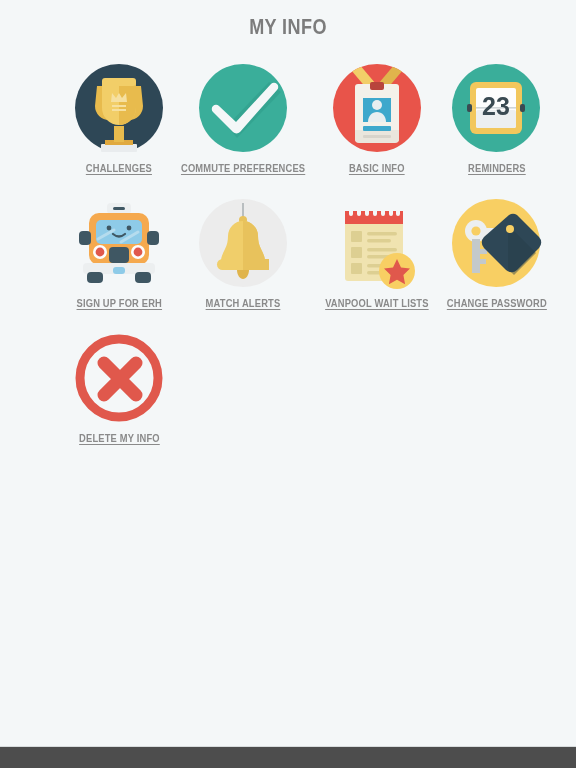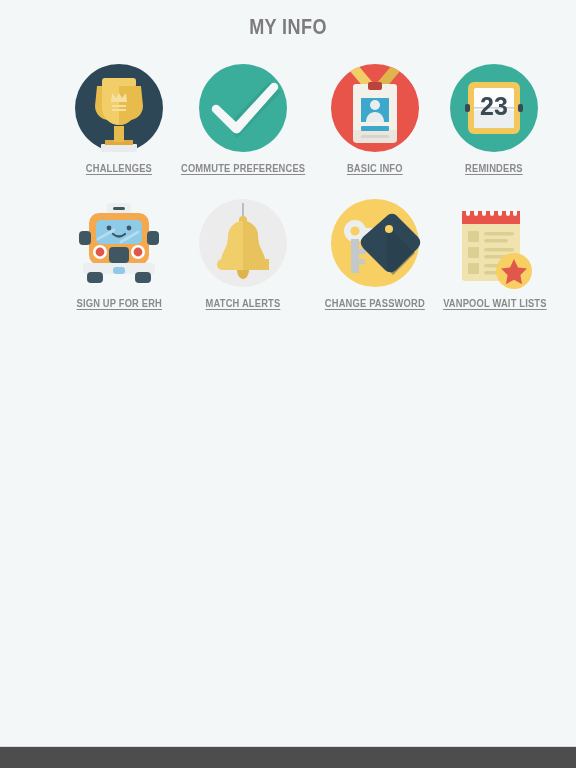--- a/index.html
+++ b/index.html
@@ -201,64 +201,73 @@
         <path d="M50 64h26v11H50z" fill="#e8c25c"></path>
         <path d="M44 75h12c0 5-3 9-6 9s-6-4-6-9z" fill="#e0b44c"></path>
       </svg>
     </div>
     <div class="tile-label">MATCH ALERTS</div>
   </div>
 
   <div class="tile">
     <div class="icon-wrap">
       <svg width="100" height="100" viewBox="0 0 100 100">
+        <rect x="18" y="16" width="58" height="70" rx="3" fill="#f0e3b0"></rect>
+        <rect x="18" y="16" width="58" height="13" fill="#e8544a"></rect>
+        <g fill="#f4f7f8">
+          <rect x="22" y="10" width="4" height="11" rx="2"></rect>
+          <rect x="30" y="10" width="4" height="11" rx="2"></rect>
+          <rect x="38" y="10" width="4" height="11" rx="2"></rect>
+          <rect x="46" y="10" width="4" height="11" rx="2"></rect>
+          <rect x="54" y="10" width="4" height="11" rx="2"></rect>
+          <rect x="62" y="10" width="4" height="11" rx="2"></rect>
+          <rect x="69" y="10" width="4" height="11" rx="2"></rect>
+        </g>
+        <g fill="#ddcf92">
+          <rect x="24" y="36" width="11" height="11" rx="1"></rect>
+          <rect x="24" y="52" width="11" height="11" rx="1"></rect>
+          <rect x="24" y="68" width="11" height="11" rx="1"></rect>
+          <rect x="40" y="37" width="30" height="3.4" rx="1.7"></rect>
+          <rect x="40" y="44" width="24" height="3.4" rx="1.7"></rect>
+          <rect x="40" y="53" width="30" height="3.4" rx="1.7"></rect>
+          <rect x="40" y="60" width="24" height="3.4" rx="1.7"></rect>
+          <rect x="40" y="69" width="30" height="3.4" rx="1.7"></rect>
+          <rect x="40" y="76" width="24" height="3.4" rx="1.7"></rect>
+        </g>
+        <circle cx="70" cy="76" r="18" fill="#f8cf63"></circle>
+        <path d="M70 64l4 8.4 9 1-6.6 6.6 1.7 9.2L70 84.8 61.9 89.2l1.7-9.2L57 73.4l9-1z" fill="#e0584c"></path>
+      </svg>
+    </div>
+    <div class="tile-label">VANPOOL WAIT LISTS</div>
+  </div>
+
+  <div class="tile">
+    <div class="icon-wrap">
+      <svg width="100" height="100" viewBox="0 0 100 100">
         <circle cx="50" cy="48" r="44" fill="#f8cf63"></circle>
         <circle cx="30" cy="36" r="11" fill="#eceff0"></circle>
         <circle cx="30" cy="36" r="4.6" fill="#f8cf63"></circle>
         <rect x="26" y="44" width="8" height="34" fill="#c3c9cb"></rect>
         <rect x="34" y="54" width="7" height="5" fill="#c3c9cb"></rect>
         <rect x="34" y="64" width="6" height="5" fill="#c3c9cb"></rect>
         <path d="M36 33h18v7H36z" fill="#eceff0"></path>
         <circle cx="53" cy="36" r="4" fill="#e8d89a" stroke="#d8c887" stroke-width="1.5"></circle>
         <path d="M58 22a8 8 0 0 1 8 0l22 22a8 8 0 0 1 0 11L66 77a8 8 0 0 1-11 0L33 55a8 8 0 0 1 0-11z" transform="translate(5,-2) rotate(0 60 50)" fill="#2e4756"></path>
         <path d="M62 30l28 28-22 22-6-6z" fill="#263b48" opacity="0.45"></path>
         <circle cx="64" cy="34" r="4" fill="#f8cf63"></circle>
       </svg>
     </div>
     <div class="tile-label">CHANGE PASSWORD</div>
   </div>
 
   <div class="tile">
     <div class="icon-wrap">
       <svg width="100" height="100" viewBox="0 0 100 100">
-        <rect x="18" y="16" width="58" height="70" rx="3" fill="#f0e3b0"></rect>
-        <rect x="18" y="16" width="58" height="13" fill="#e8544a"></rect>
-        <g fill="#f4f7f8">
-          <rect x="22" y="10" width="4" height="11" rx="2"></rect>
-          <rect x="30" y="10" width="4" height="11" rx="2"></rect>
-          <rect x="38" y="10" width="4" height="11" rx="2"></rect>
-          <rect x="46" y="10" width="4" height="11" rx="2"></rect>
-          <rect x="54" y="10" width="4" height="11" rx="2"></rect>
-          <rect x="62" y="10" width="4" height="11" rx="2"></rect>
-          <rect x="69" y="10" width="4" height="11" rx="2"></rect>
-        </g>
-        <g fill="#ddcf92">
-          <rect x="24" y="36" width="11" height="11" rx="1"></rect>
-          <rect x="24" y="52" width="11" height="11" rx="1"></rect>
-          <rect x="24" y="68" width="11" height="11" rx="1"></rect>
-          <rect x="40" y="37" width="30" height="3.4" rx="1.7"></rect>
-          <rect x="40" y="44" width="24" height="3.4" rx="1.7"></rect>
-          <rect x="40" y="53" width="30" height="3.4" rx="1.7"></rect>
-          <rect x="40" y="60" width="24" height="3.4" rx="1.7"></rect>
-          <rect x="40" y="69" width="30" height="3.4" rx="1.7"></rect>
-          <rect x="40" y="76" width="24" height="3.4" rx="1.7"></rect>
-        </g>
-        <circle cx="70" cy="76" r="18" fill="#f8cf63"></circle>
-        <path d="M70 64l4 8.4 9 1-6.6 6.6 1.7 9.2L70 84.8 61.9 89.2l1.7-9.2L57 73.4l9-1z" fill="#e0584c"></path>
-      </svg>
-    </div>
-    <div class="tile-label">VANPOOL WAIT LISTS</div>
-  </div>
-
+        <circle cx="50" cy="48" r="39" fill="none" stroke="#e0584c" stroke-width="9"></circle>
+        <path d="M35 33l32 32M67 33L35 65" stroke="#e0584c" stroke-width="13" stroke-linecap="round"></path>
+      </svg>
+    </div>
+    <div class="tile-label">DELETE MY INFO</div>
+  </div>
 
 </div>
 
 <div id="bottom-bar"></div>
 
 </body></html>

